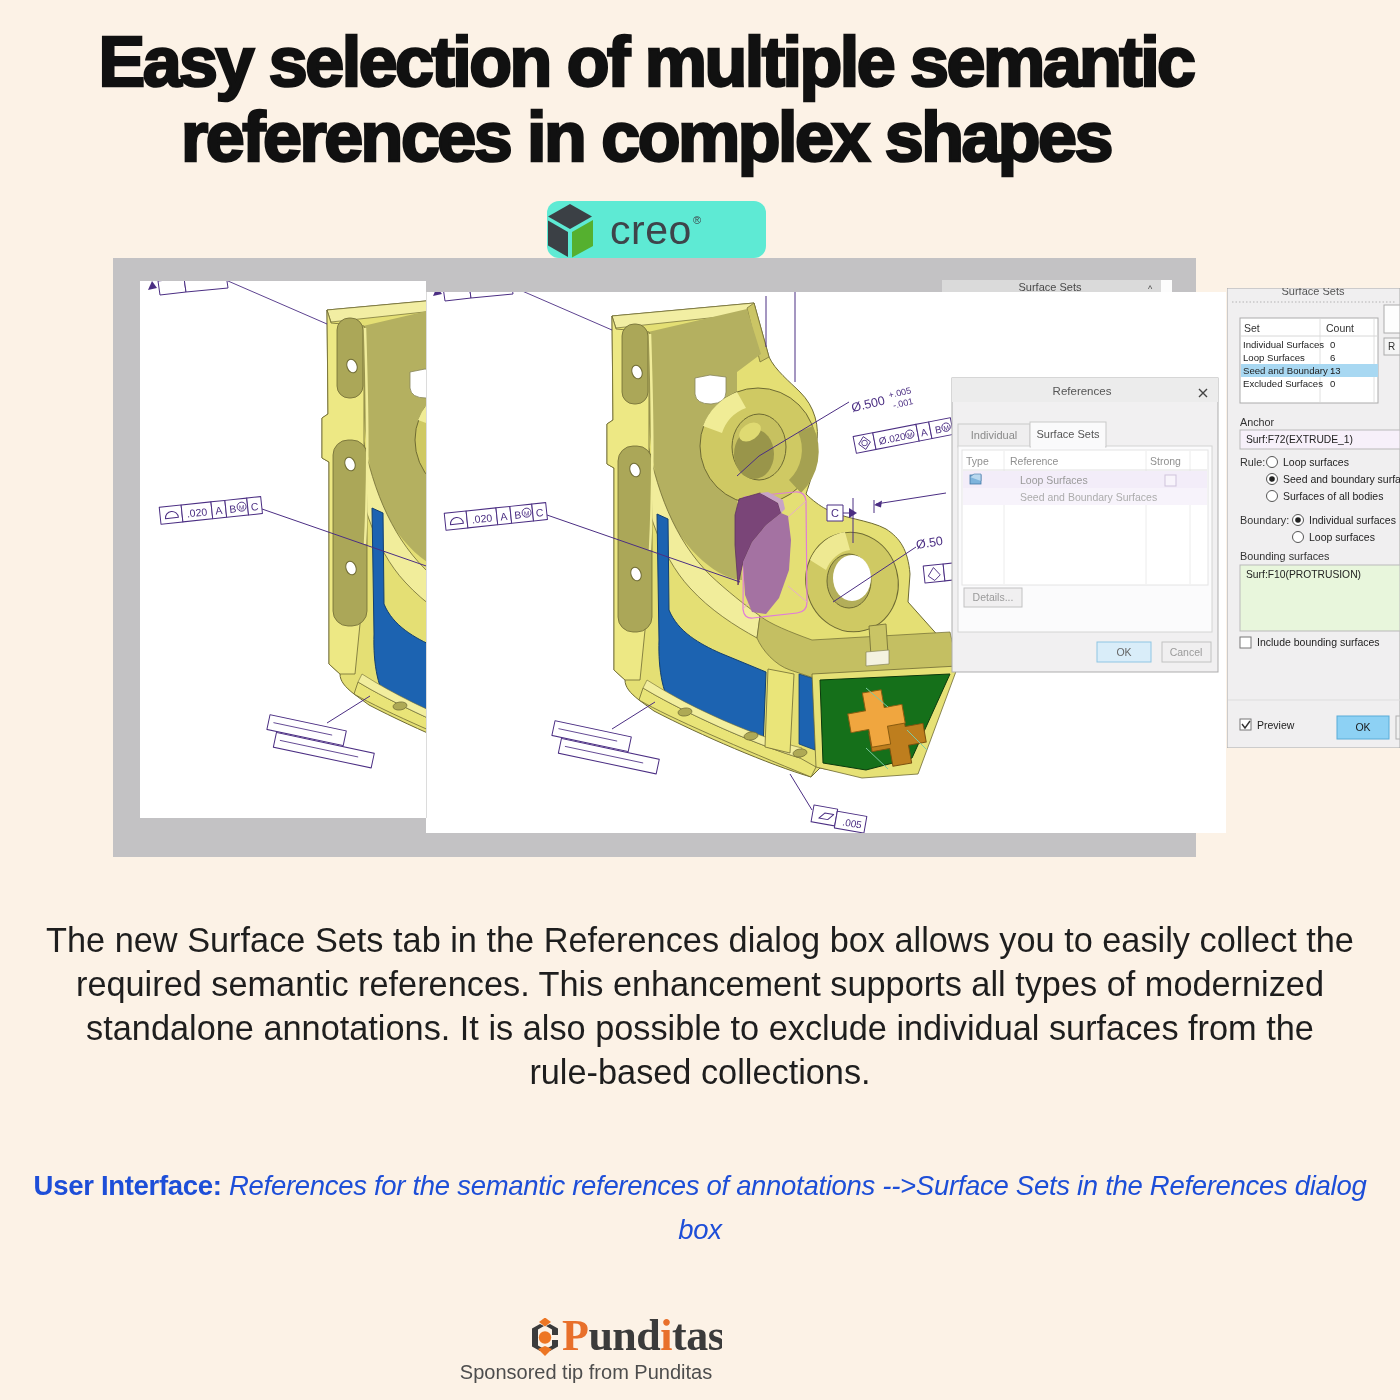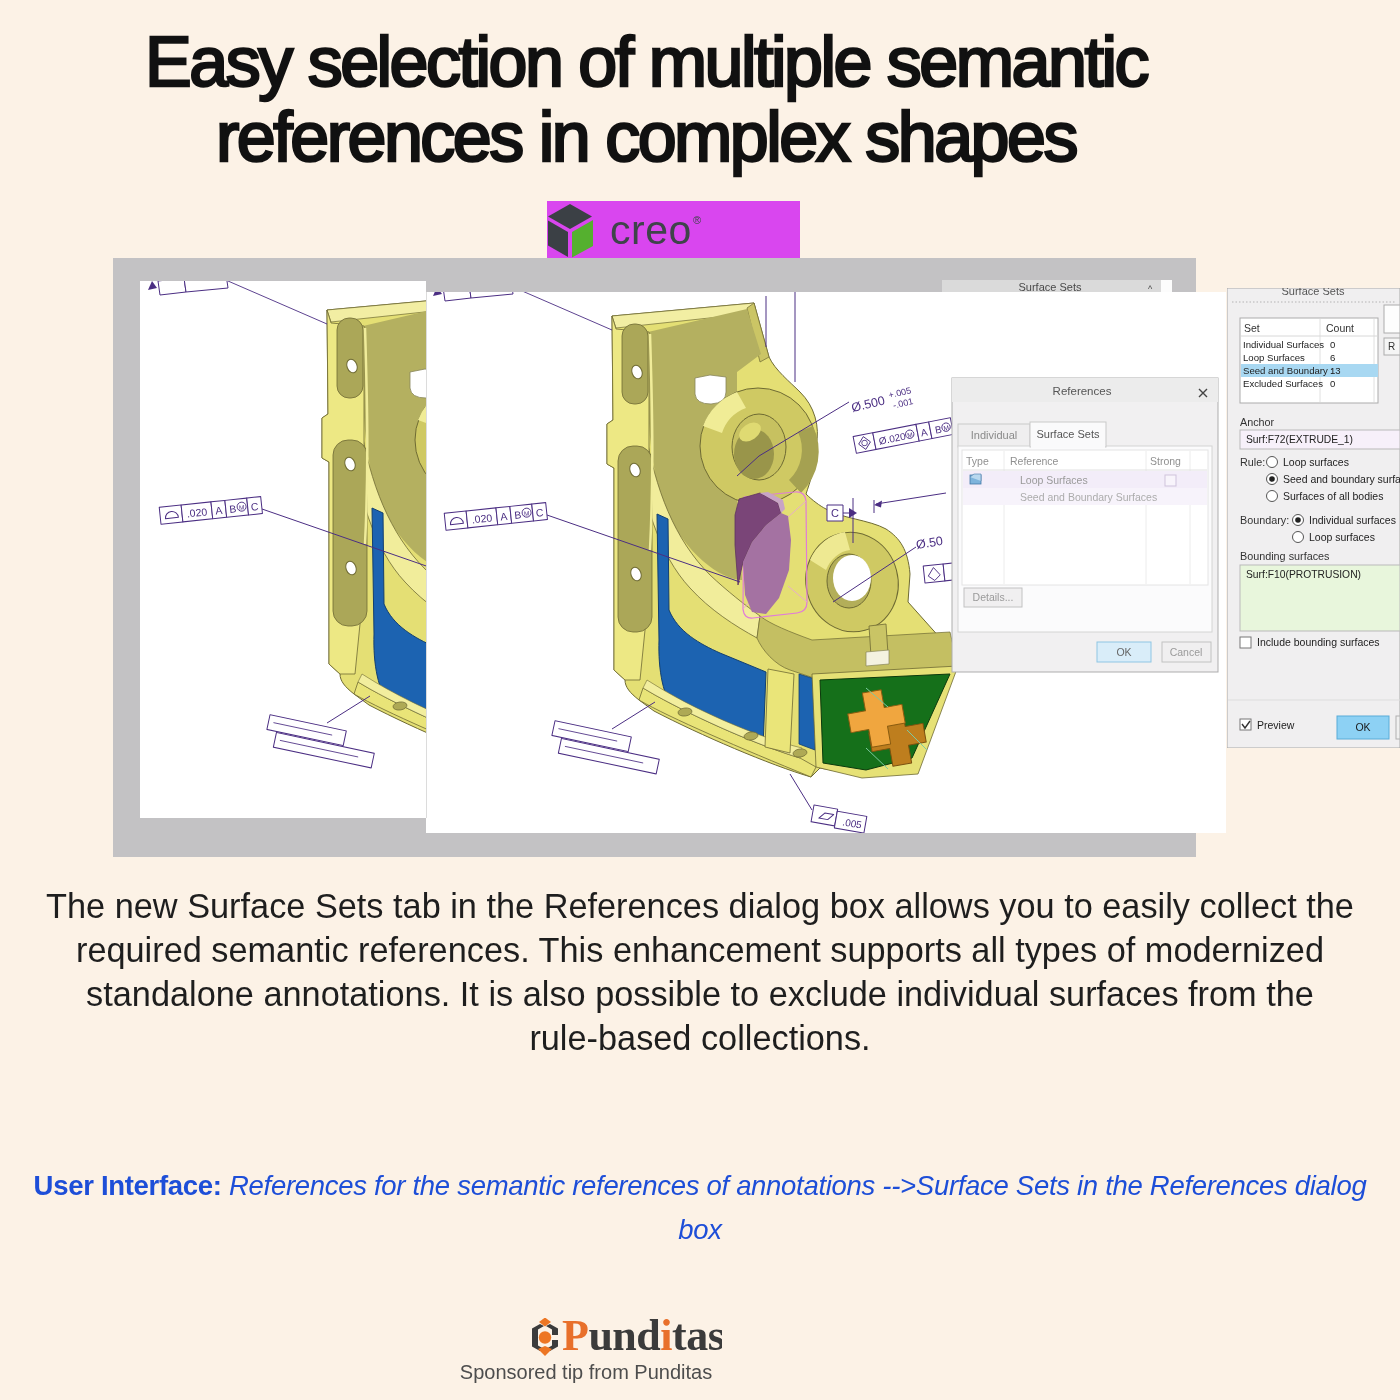--- a/index.html
+++ b/index.html
@@ -1,22 +1,22 @@
 <!DOCTYPE html>
 <html><head>
 <meta charset="utf-8">
 <style>
   html,body{margin:0;padding:0;}
   body{width:1400px;height:1400px;background:#fcf2e6;position:relative;overflow:hidden;
        font-family:"Liberation Sans", sans-serif;}
   .title{position:absolute;top:25px;left:0;width:1292px;text-align:center;
-         font-size:70px;font-weight:normal;color:#111;line-height:75px;
+         font-size:70px;font-weight:bold;color:#111;line-height:75px;
          -webkit-text-stroke:2.5px #111;letter-spacing:-2.5px;}
-  .creobox{position:absolute;left:547px;top:201px;width:253px;height:57px;background:#d946ef;}
-  .para{position:absolute;top:884px;left:0;width:1400px;text-align:center;
+  .creobox{position:absolute;left:547px;top:201px;width:219px;height:57px;background:#5eead4;border-radius:12px;}
+  .para{position:absolute;top:918px;left:0;width:1400px;text-align:center;
         font-size:34.3px;line-height:44px;color:#1e1e1e;}
   .uiline{position:absolute;top:1164px;left:10px;width:1380px;text-align:center;
         font-size:27.5px;line-height:44px;color:#1d4ed8;letter-spacing:-0.3px;}
   .uiline b{font-style:normal;}
   .uiline i{font-style:italic;}
   .plogo{position:absolute;top:1318px;left:0;width:1244px;text-align:center;}
   .sponsor{position:absolute;top:1361px;left:0;width:1172px;text-align:center;
         font-size:20px;color:#4d4d4d;}
 </style>
 </head>

